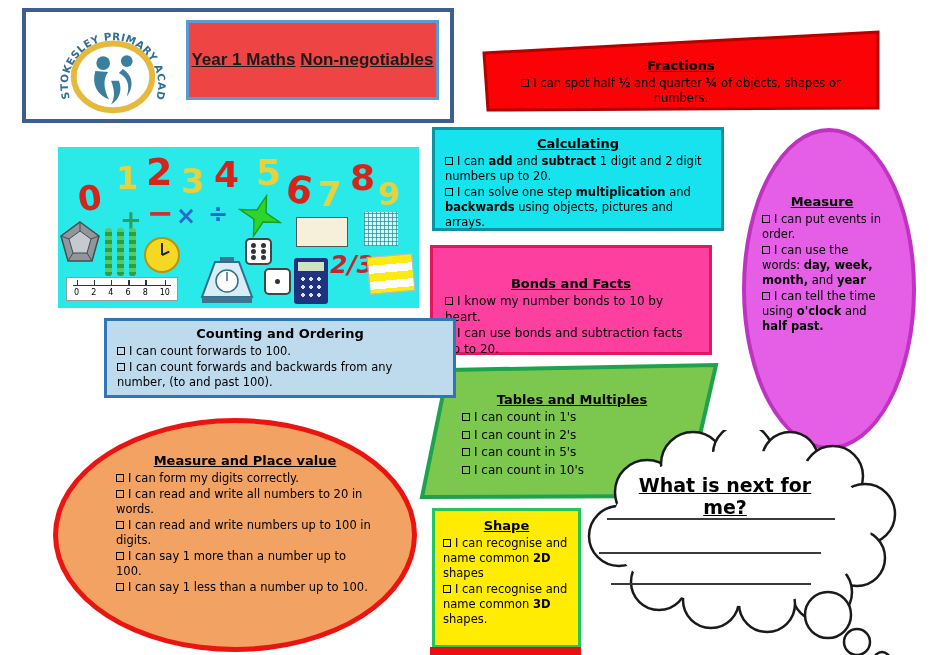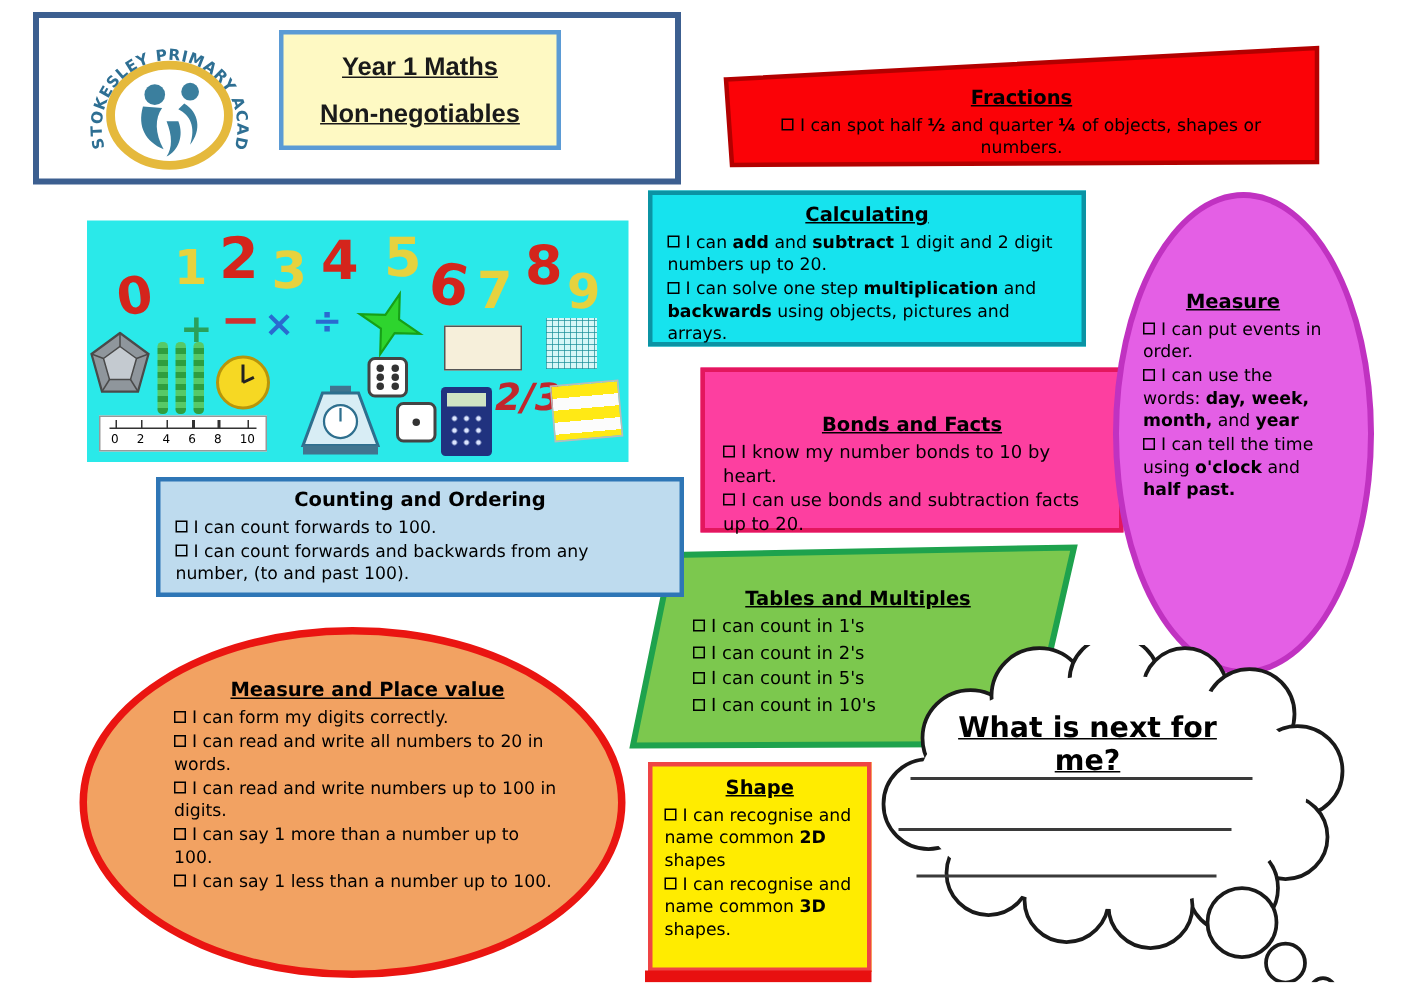--- a/index.html
+++ b/index.html
@@ -4,22 +4,22 @@
 <style>
   html,body{margin:0;padding:0;background:#fff;}
   .canvas{position:relative;width:935px;height:655px;background:#ffffff;overflow:hidden;
           font-family:"DejaVu Sans",sans-serif;color:#000;}
   .canvas *{box-sizing:border-box;}
 
   
   .header-frame{position:absolute;left:22px;top:8px;width:432px;height:115px;
                 background:#fff;border:4px solid #3c5f90;}
   .logo{position:absolute;left:28px;top:0px;}
-  .title-box{position:absolute;left:160px;top:8px;width:188px;height:80px;
-             border:3px solid #5b9bd5;background:#fef9c3;display:flex;flex-direction:column;
+  .title-box{position:absolute;left:160px;top:8px;width:253px;height:80px;
+             border:3px solid #5b9bd5;background:#ef4444;display:flex;
              justify-content:space-around;align-items:center;padding:6px 0;}
   .title-line{font-family:"Liberation Sans",sans-serif;font-weight:bold;font-size:17px;
               text-decoration:underline;color:#1a1a1a;}
 
   
   .clipart{position:absolute;left:58px;top:147px;width:361px;height:161px;background:#2ae9e9;}
   .digit,.op{position:absolute;font-weight:bold;line-height:1;}
   .red{color:#d4251c;} .yellow{color:#e6d23e;}
   .opgreen{color:#2aa05a;} .opred{color:#d03030;} .opblue{color:#2a6ad0;}
   .dg0{left:20px;top:34px;font-size:34px;transform:rotate(-8deg);}
@@ -74,35 +74,35 @@
   .panel-title.nounder{text-decoration:none;}
   .item{font-size:11.5px;line-height:1.3;margin:1px 0;}
   .cb{display:inline-block;width:8px;height:8px;border:1.5px solid #000;margin-right:4px;}
 
   
   .fractions-wrap{position:absolute;left:478px;top:28px;width:404px;height:84px;}
   .fr-text{position:absolute;left:16px;top:30px;width:374px;text-align:center;}
   .calculating{position:absolute;left:432px;top:127px;width:292px;height:104px;
                background:#16e3ee;border:3px solid #0b93a4;padding:6px 10px;}
   .bonds{position:absolute;left:430px;top:245px;width:282px;height:110px;
-         background:#fd3fa0;border:3px solid #e3175e;padding:28px 12px 0;margin-left:37px;}
+         background:#fd3fa0;border:3px solid #e3175e;padding:28px 12px 0;}
   .bonds .item{font-size:12px;}
   .tables-wrap{position:absolute;left:418px;top:360px;width:302px;height:140px;}
   .tables-text{position:absolute;left:44px;top:32px;width:220px;}
   .tables-text .item{font-size:12px;margin:2px 0;}
   .measure{position:absolute;left:742px;top:128px;width:174px;height:322px;border-radius:50%;
            background:#e45fe5;border:4px solid #c032c1;}
   .measure-text{position:absolute;left:16px;top:62px;width:120px;}
   .counting{position:absolute;left:60px;top:318px;width:352px;height:80px;
             background:#bedbee;border:3px solid #2e76b6;padding:5px 10px;margin-left:44px;}
   .numbers{position:absolute;left:53px;top:418px;width:364px;height:234px;border-radius:50%;
            background:#f2a262;border:5px solid #ea1511;}
   .numbers-text{position:absolute;left:58px;top:30px;width:258px;}
   .shape-box{position:absolute;left:432px;top:508px;width:149px;height:140px;
-             background:#ffec00;border:3px solid #ef4444;padding:7px 8px;}
+             background:#ffec00;border:3px solid #22c55e;padding:7px 8px;}
   .red-strip{position:absolute;left:430px;top:647px;width:151px;height:8px;background:#e81010;}
 
   
   .cloud-wrap{position:absolute;left:585px;top:430px;width:350px;height:225px;}
   .cloud-title{position:absolute;left:30px;top:44px;width:220px;text-align:center;
                font-size:19px;font-weight:bold;text-decoration:underline;}
   .cloud-line{position:absolute;border-top:2px solid #3a3a3a;}
   .l1{left:22px;top:88px;width:228px;}
   .l2{left:14px;top:122px;width:222px;}
   .l3{left:26px;top:153px;width:200px;}

